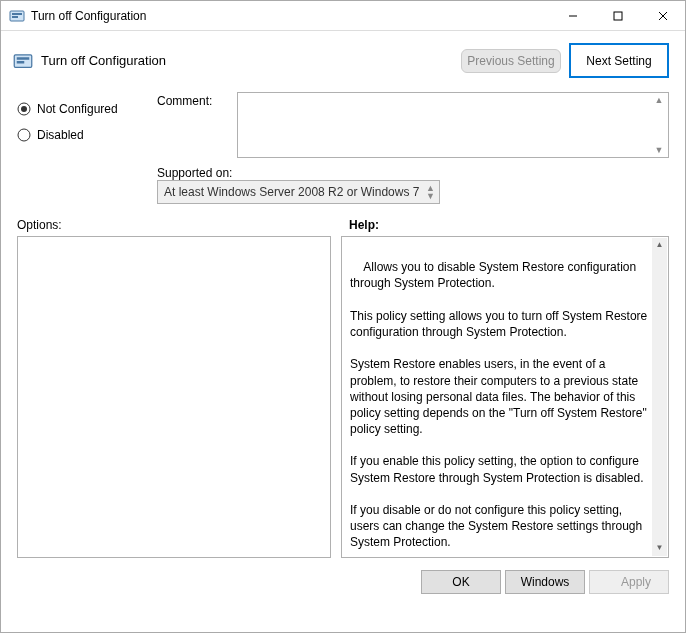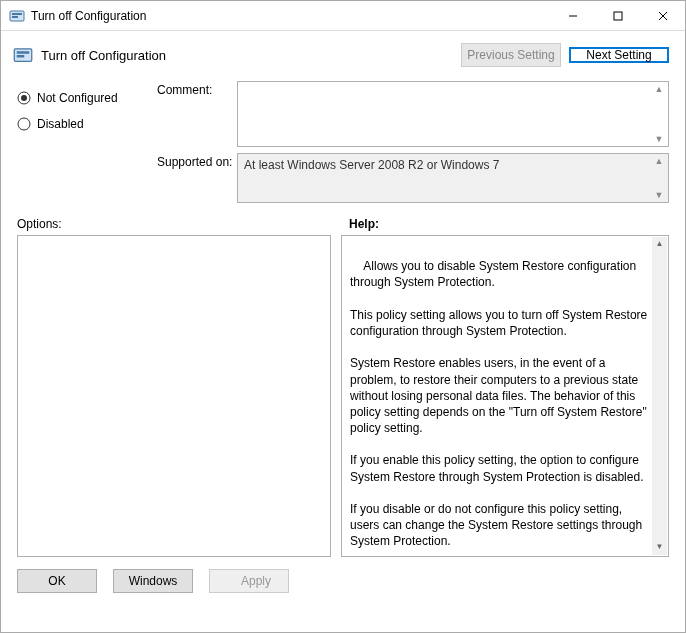--- a/index.html
+++ b/index.html
@@ -58,25 +58,26 @@
     margin-left: 8px;
     border: 1px solid #adadad;
     background: #e1e1e1;
     font-size: 12px;
     display:flex; align-items:center; justify-content:center;
   }
   .navbtn.disabled {
     color: #888;
     background: #e7e7e7;
     border-color: #ccc;
+    border-radius: 6px;
   }
   .navbtn.selected {
     border: 2px solid #0078d7;
     background: #fff;
-    height: 16px;
+    height: 35px;
   }
 
   
   .form {
     padding: 4px 16px 0 16px;
   }
   .row {
     display: flex;
     align-items: flex-start;
     margin-bottom: 6px;
@@ -107,21 +108,21 @@
   .commentbox { height: 66px; }
   .supportbox { height: 50px; background:#f0f0f0; color:#333; }
   .scrollhint {
     position:absolute; right:2px; width:14px;
     display:flex; align-items:center; justify-content:center;
     color:#888; font-size:9px;
   }
   .scrollhint.top { top:2px; }
   .scrollhint.bot { bottom:2px; }
 
-  .supportrow { margin-left: 140px; display:flex; align-items:flex-start; margin-top:6px; }
+  .supportrow { margin-left: 140px; display:flex; align-items:flex-start; margin-top:6px;flex-direction:column; }
 
   
   .splitlabels {
     display:flex;
     padding: 14px 16px 4px 16px;
     gap: 8px;
   }
   .splitlabels .left { width: 324px; }
   .splitlabels .right { flex:1;font-weight:bold; }
 
@@ -155,23 +156,23 @@
   .helpbox .scrollbar .arr {
     height:15px; display:flex; align-items:center; justify-content:center;
     font-size:8px; color:#666;
   }
   .helpbox .scrollbar .arr.up { position:absolute; top:0; left:0; right:0;}
   .helpbox .scrollbar .arr.dn { position:absolute; bottom:0; left:0; right:0;}
 
   
   .footer {
     display:flex;
-    justify-content: flex-start;
+    justify-content: flex-end;
     padding: 12px 16px 0 16px;
-    gap: 16px;
+    gap: 4px;
   }
   .btn {
     width: 80px; height: 24px;
     border: 1px solid #adadad;
     background: #e1e1e1;
     display:flex; align-items:center; justify-content:center;
     font-size:12px;
   }
   .btn.disabled { color:#999; border-color:#ccc; background:#efefef;padding-left:14px; }
 </style>

